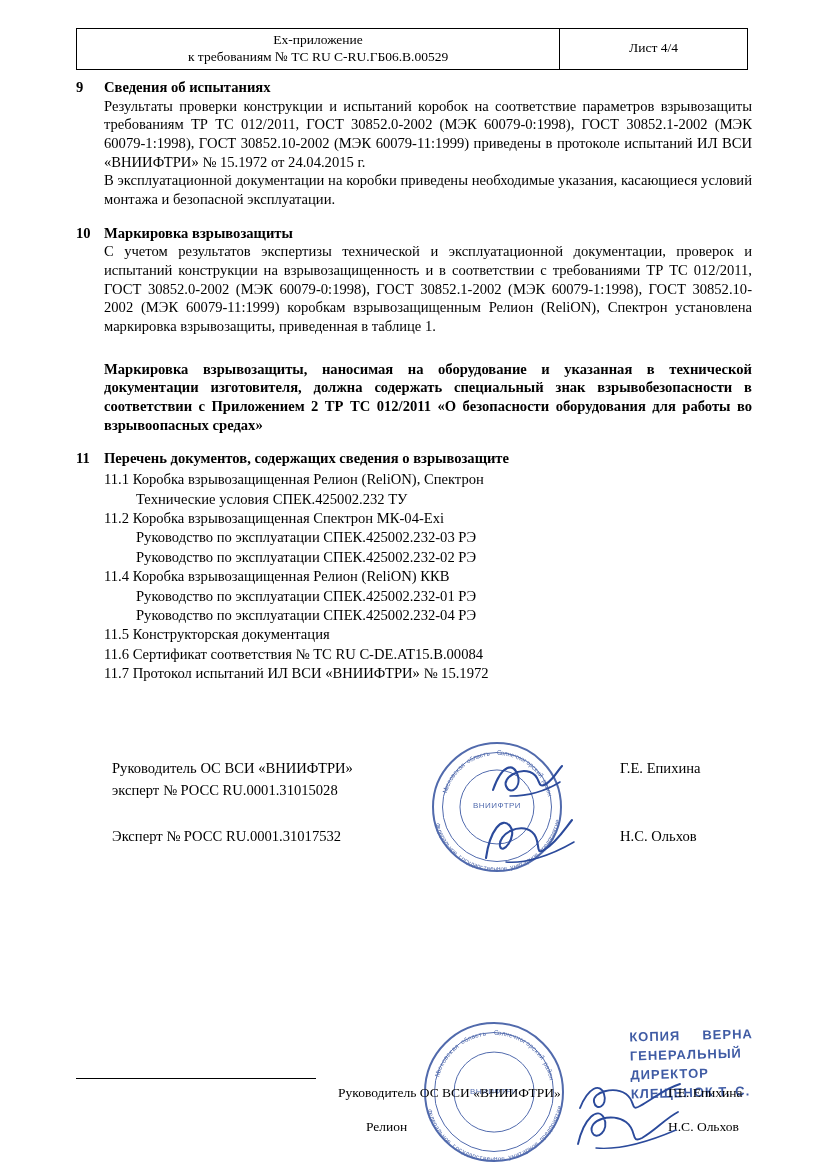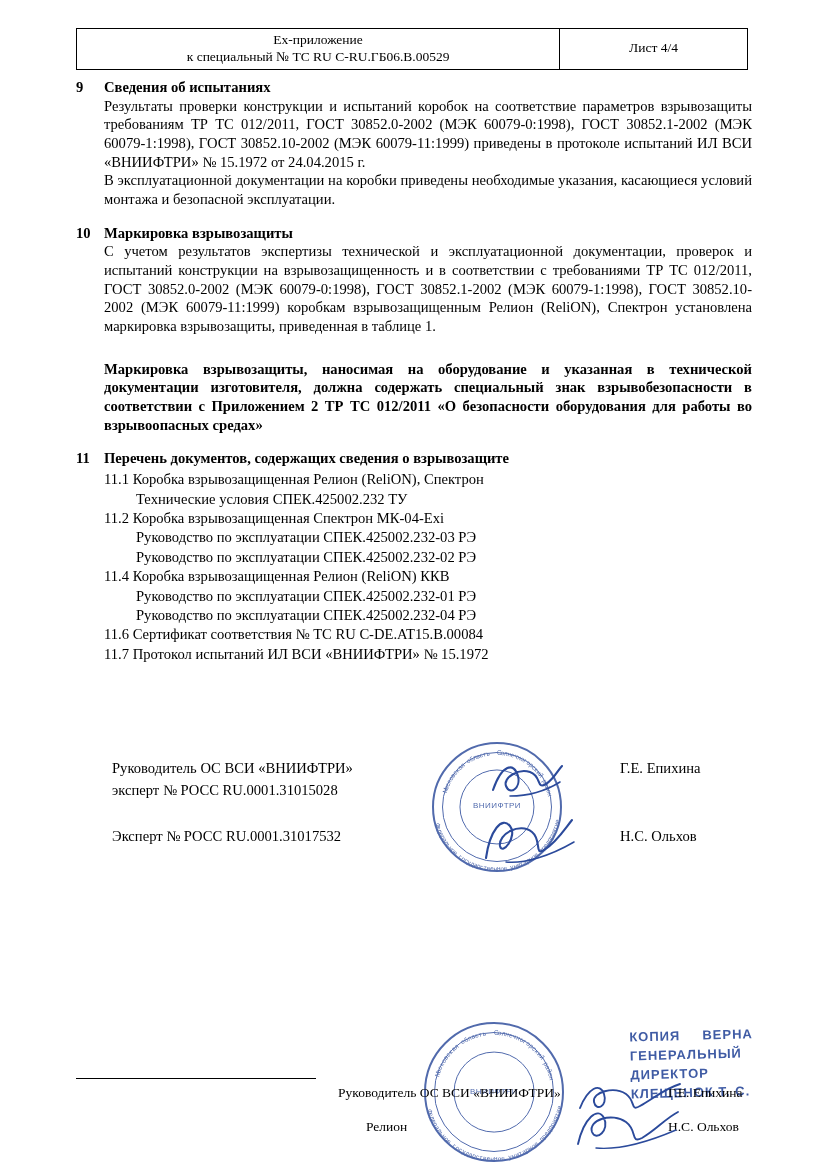--- a/index.html
+++ b/index.html
@@ -228,21 +228,21 @@
 </head>
 <body>
 
 <div class="page">
 
   <table class="header-table">
     <tbody>
         <tr>
       <td class="header-left">
         <div>Ex-приложение</div>
-        <div>к специальный № ТС RU C-RU.ГБ06.В.00529</div>
+        <div>к требованиям № ТС RU C-RU.ГБ06.В.00529</div>
       </td>
       <td class="header-right">Лист 4/4</td>
     </tr>
   </tbody>
     </table>
 
   <div class="content">
 
     <div class="sec">
       <div class="sec-num">9</div>
@@ -275,20 +275,21 @@
 
         <div class="doc-item">11.2 Коробка взрывозащищенная Спектрон МК-04-Exi</div>
         <div class="doc-sub">Руководство по эксплуатации СПЕК.425002.232-03 РЭ</div>
 
         <div class="doc-sub">Руководство по эксплуатации СПЕК.425002.232-02 РЭ</div>
 
         <div class="doc-item">11.4 Коробка взрывозащищенная Релион (ReliON) ККВ</div>
         <div class="doc-sub">Руководство по эксплуатации СПЕК.425002.232-01 РЭ</div>
         <div class="doc-sub">Руководство по эксплуатации СПЕК.425002.232-04 РЭ</div>
 
+        <div class="doc-item">11.5 Конструкторская документация</div>
         <div class="doc-item">11.6 Сертификат соответствия № ТС RU C-DE.AT15.В.00084</div>
         <div class="doc-item">11.7 Протокол испытаний ИЛ ВСИ «ВНИИФТРИ» № 15.1972</div>
       </div>
     </div>
 
   </div>
 
   <div class="sign-area">
     <div class="sign-row">
       <span>Руководитель ОС ВСИ «ВНИИФТРИ»</span>

